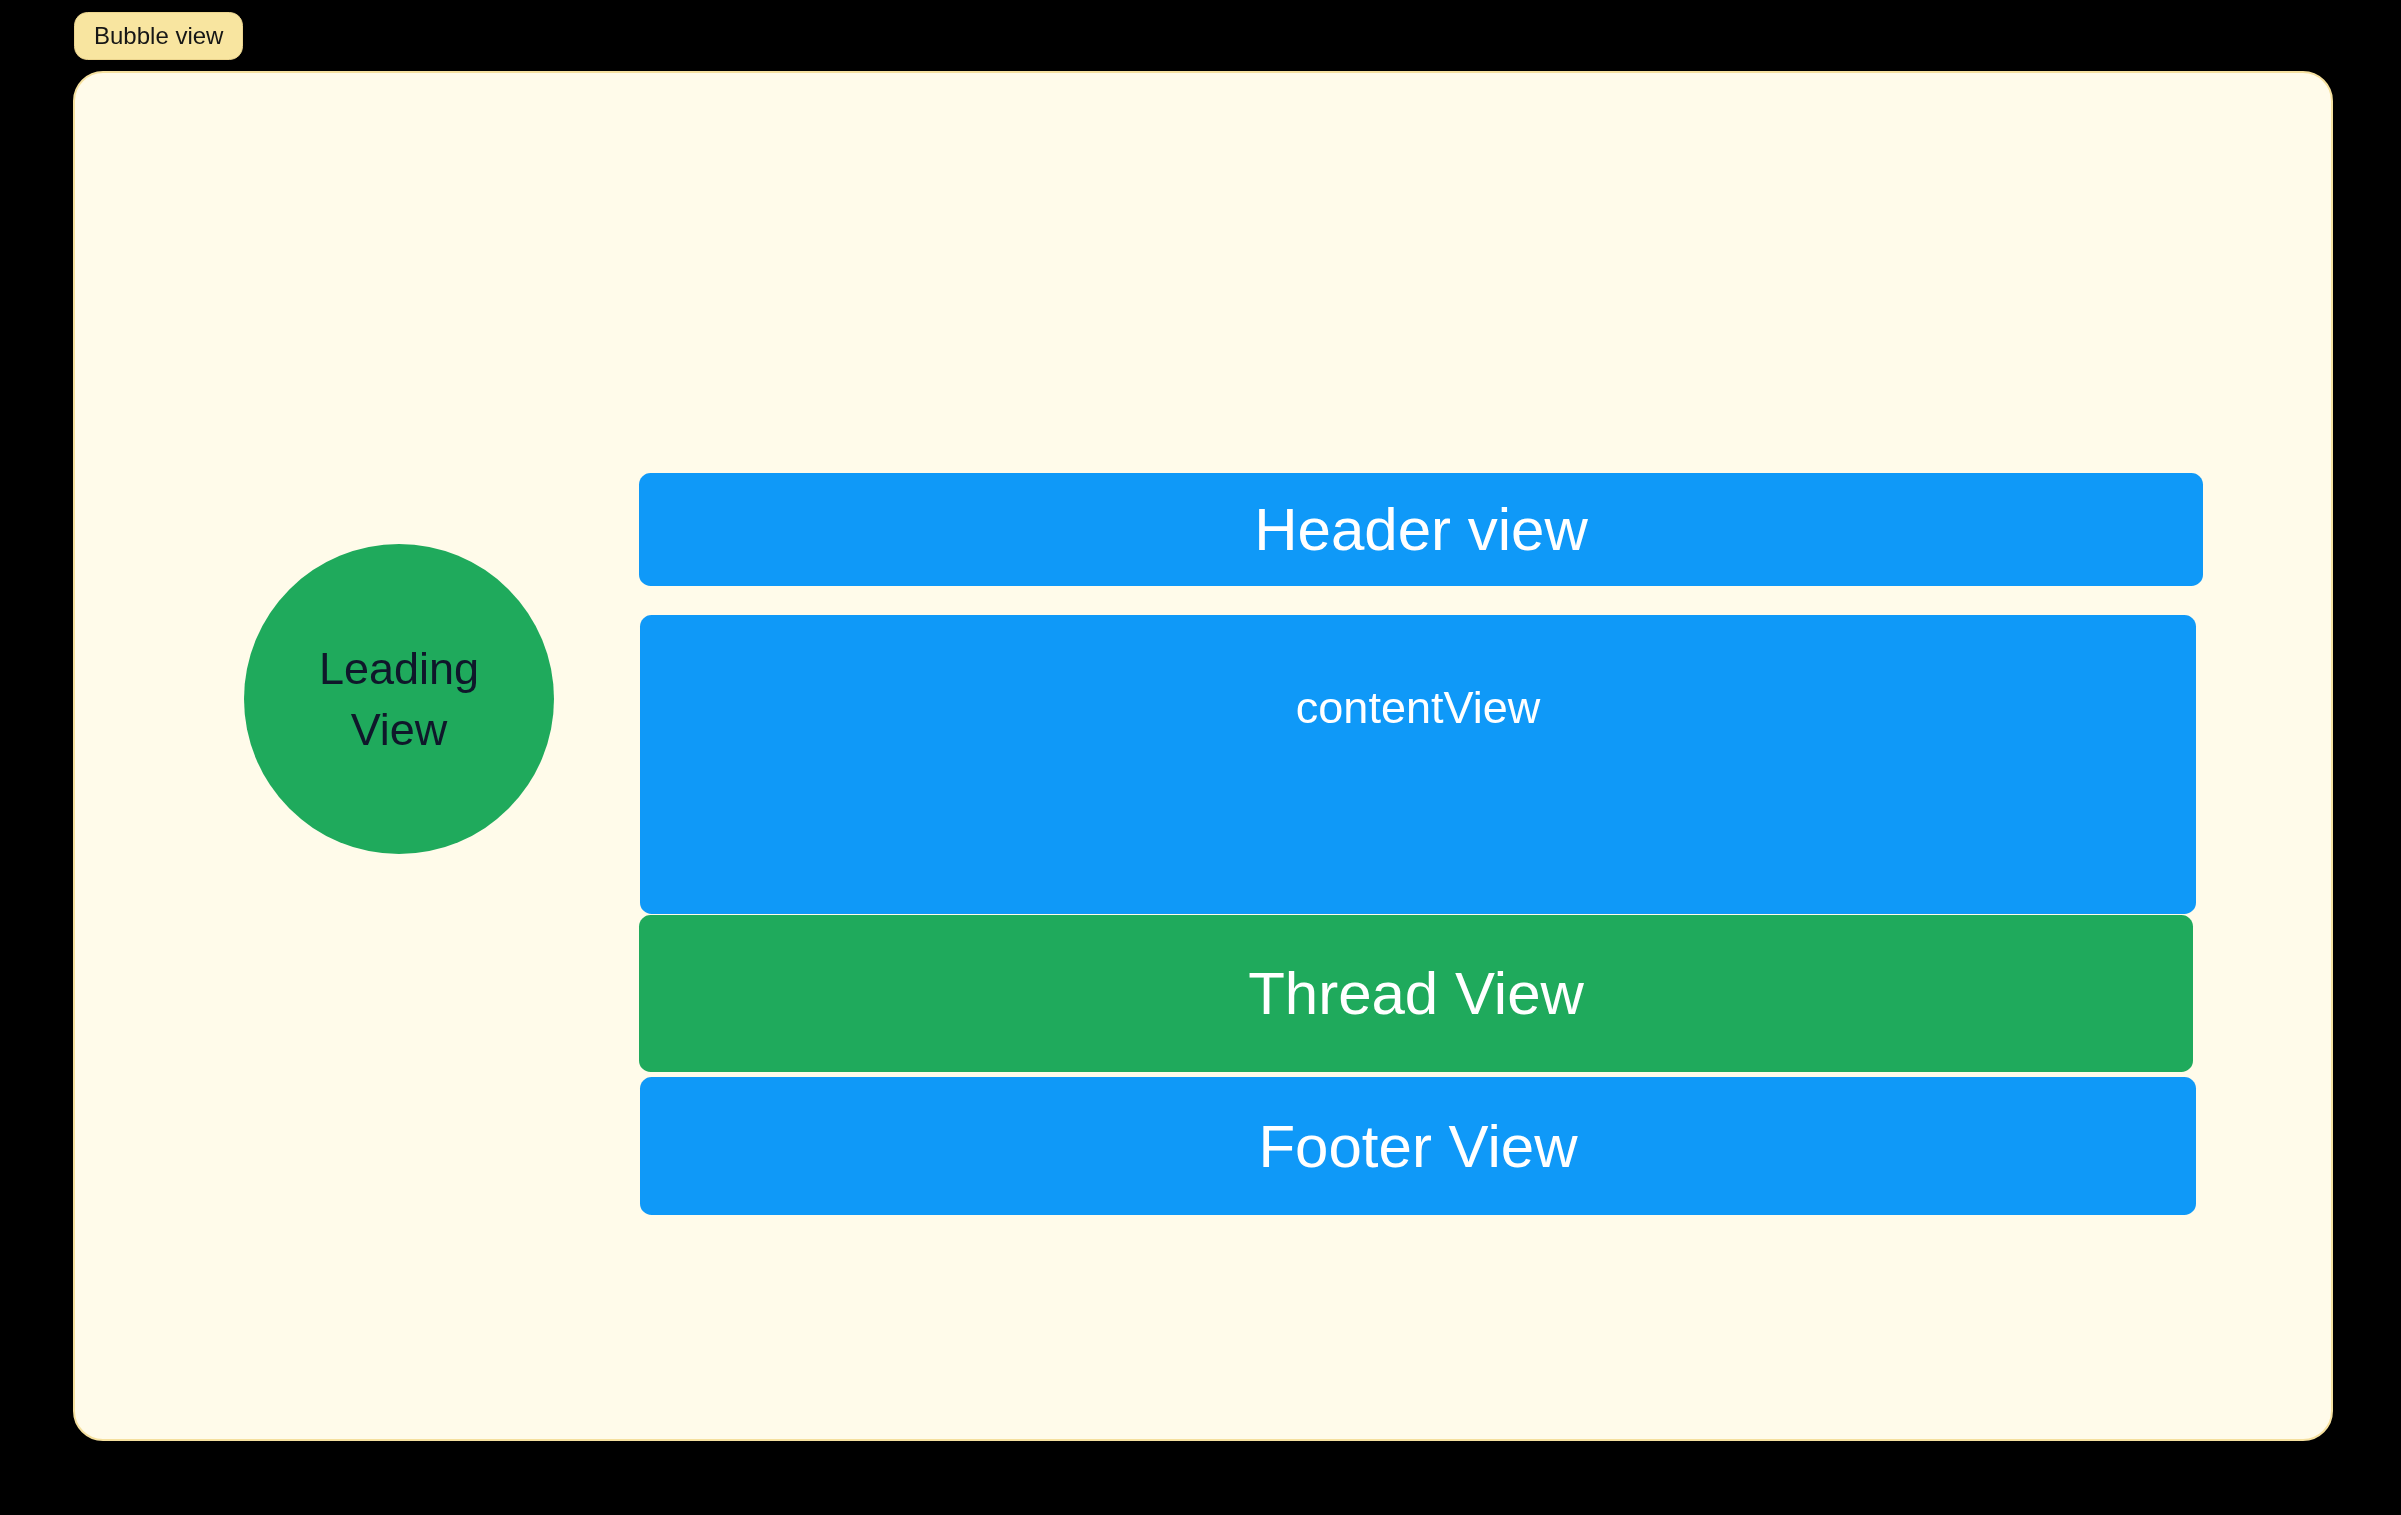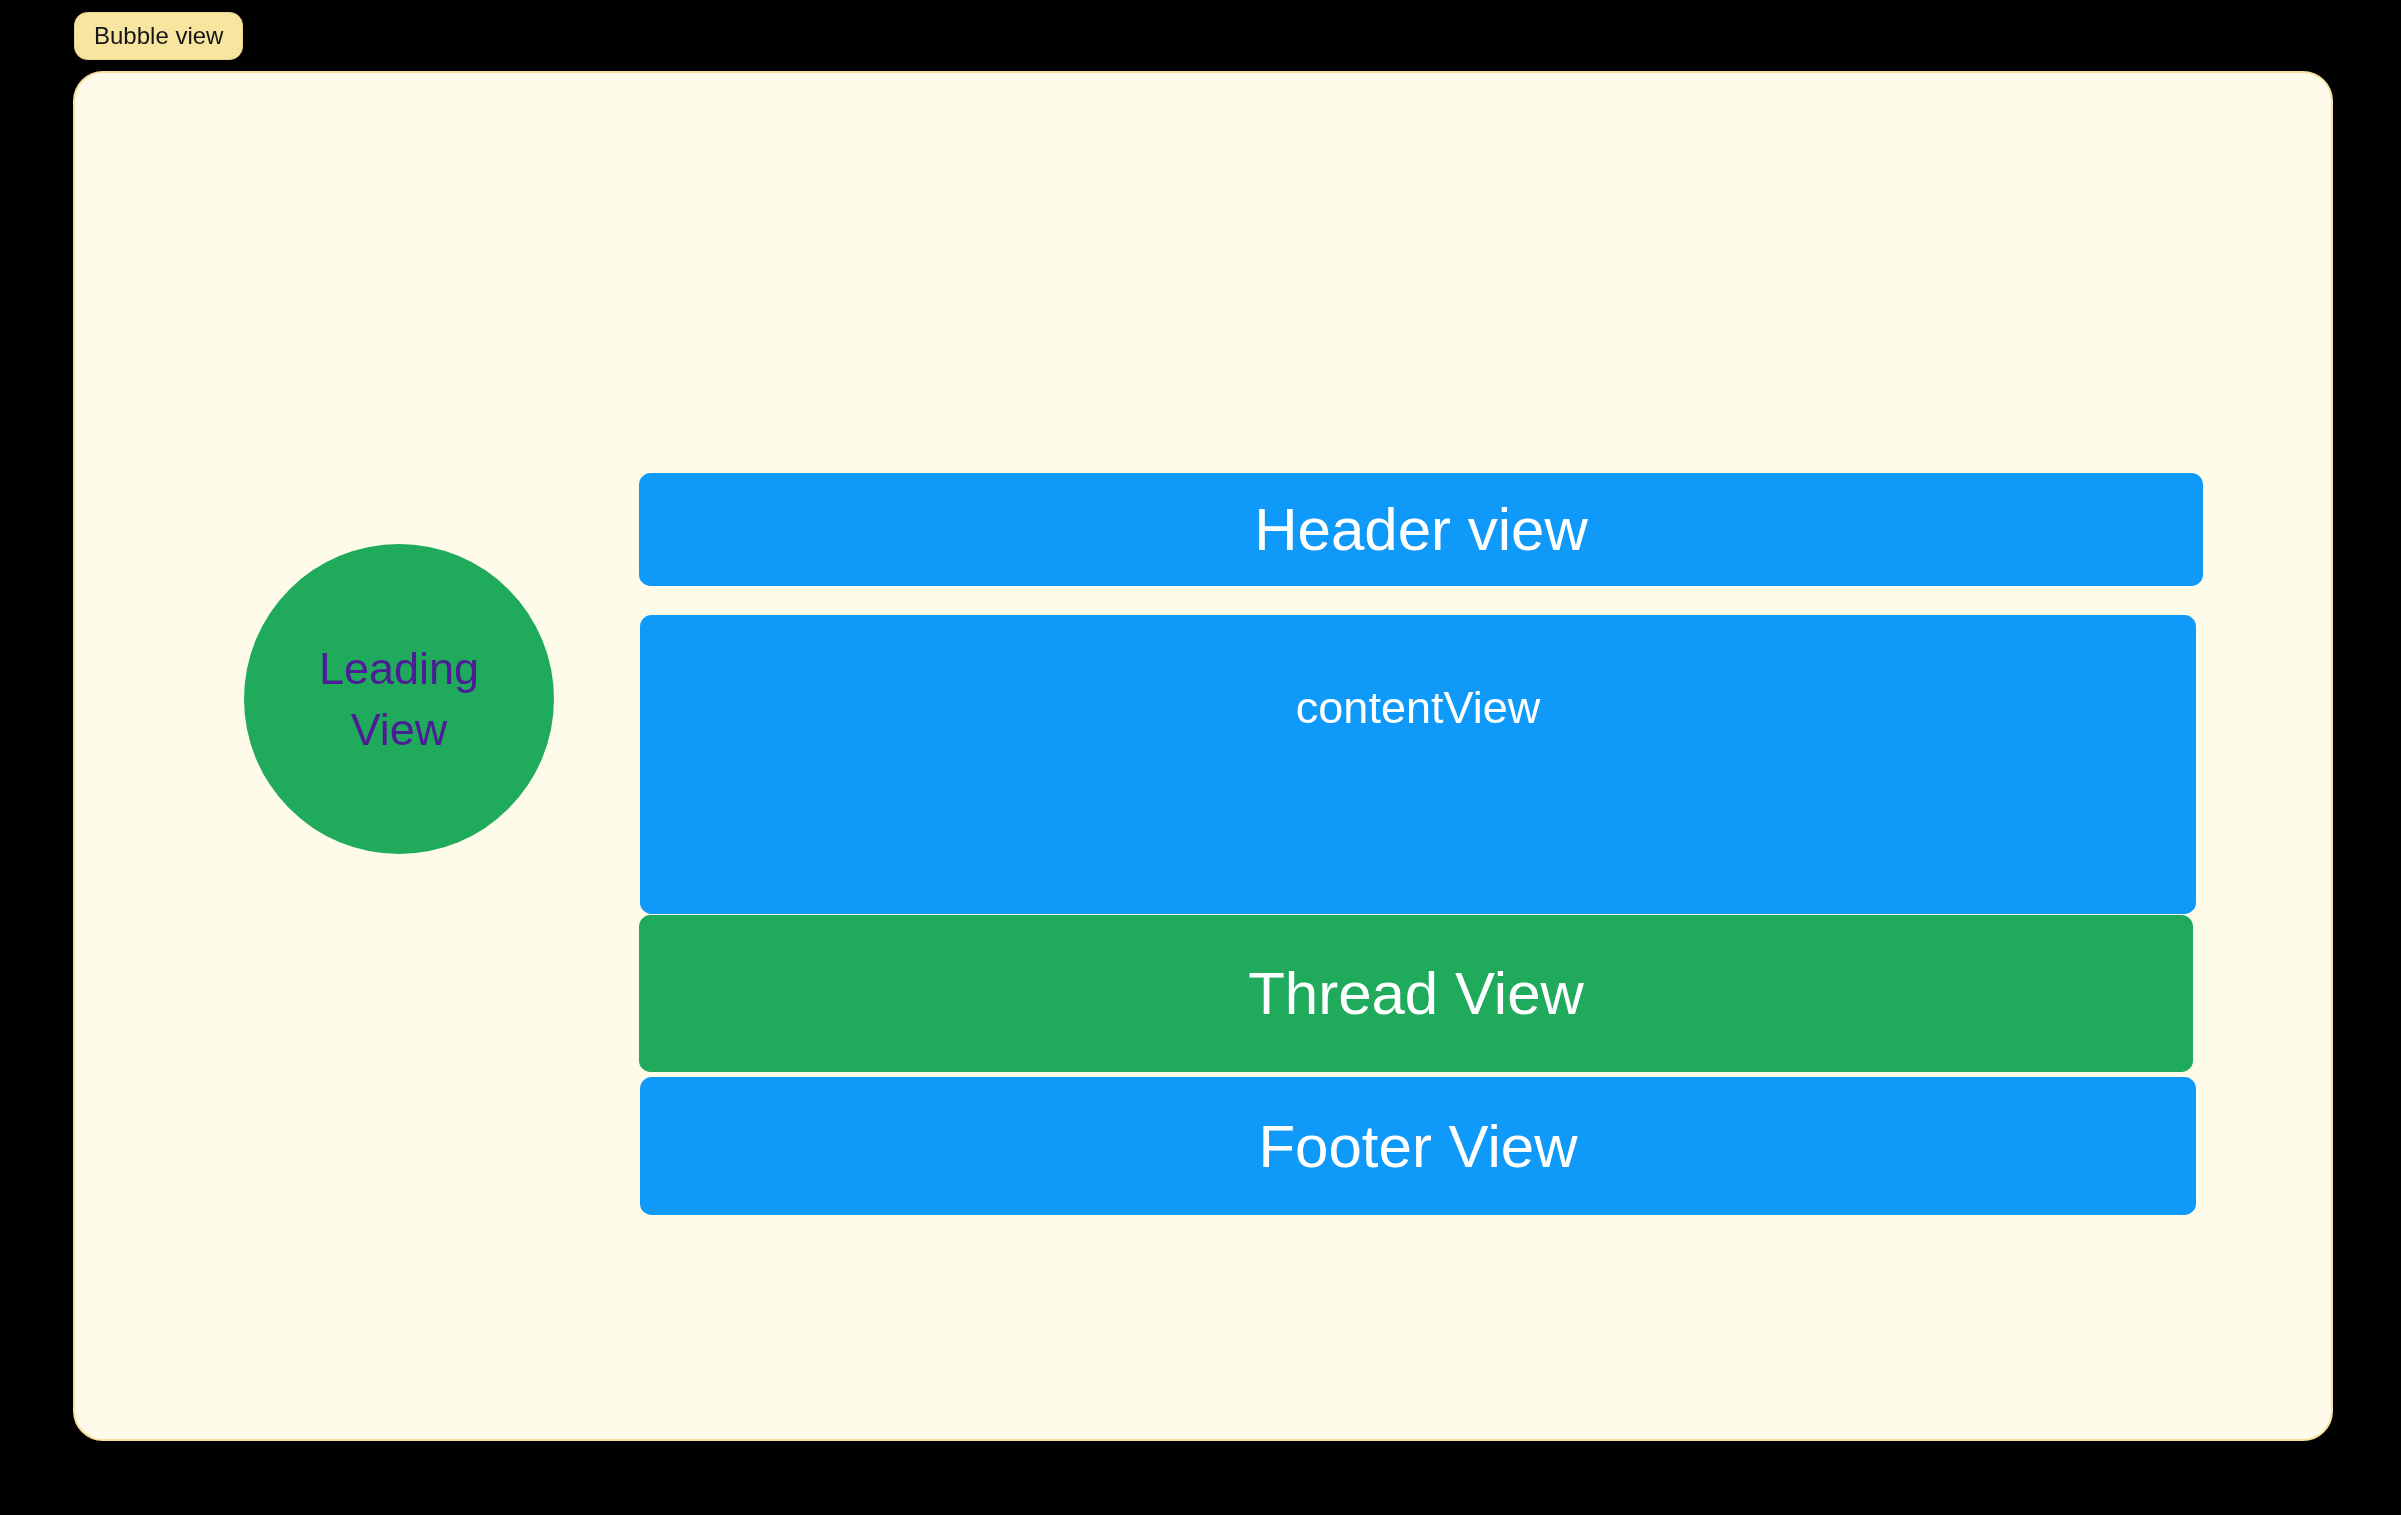--- a/index.html
+++ b/index.html
@@ -53,21 +53,21 @@
     left: 242px;
     top: 542px;
     width: 310px;
     height: 310px;
     border-radius: 50%;
     background: #1FAA5C;
     display: flex;
     flex-direction: column;
     align-items: center;
     justify-content: center;
-    color: #4c1d95;
+    color: #0f172a;
     font-size: 45px;
     line-height: 61px;
     text-align: center;
   }
   
   .bar {
     position: absolute;
     border-radius: 11.6px;
     display: flex;
     align-items: center;

